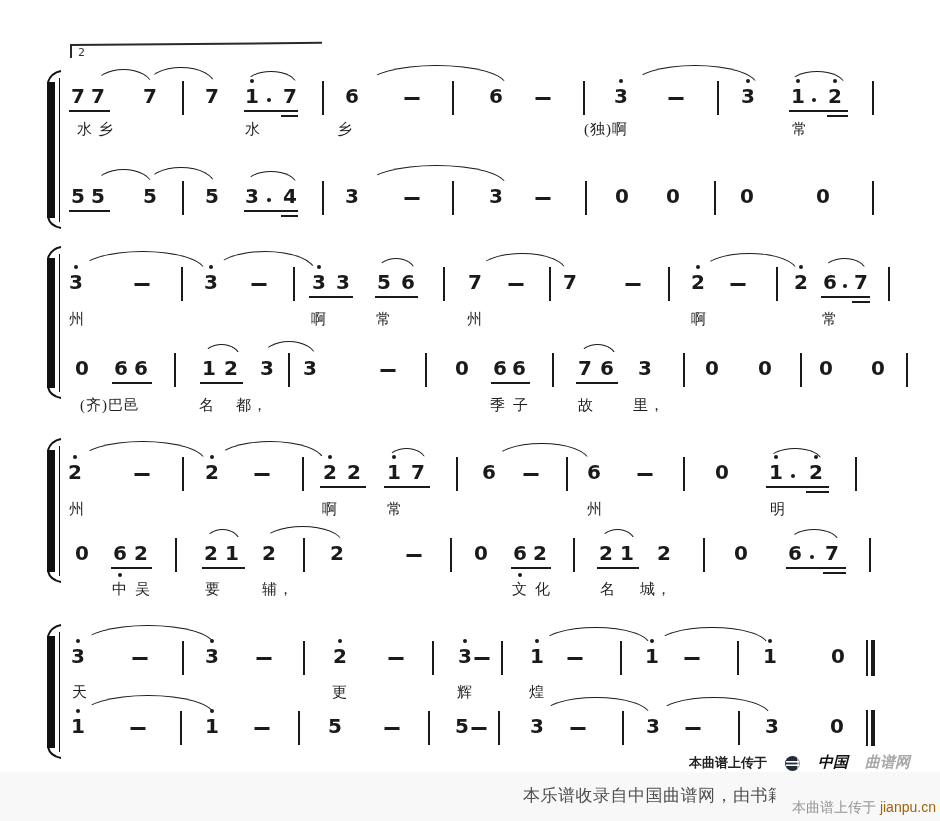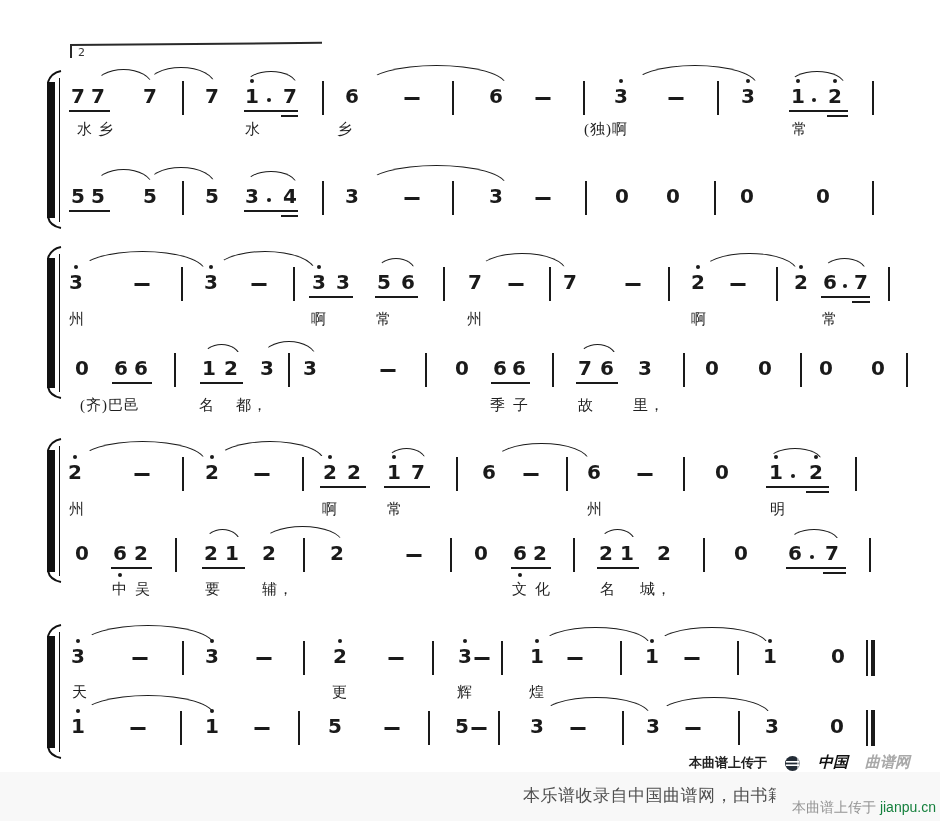--- a/index.html
+++ b/index.html
@@ -29,21 +29,21 @@
   .upload-row{position:absolute;top:753px;right:30px;display:flex;align-items:flex-end;gap:17px;}
   .upload-row .note-txt{font:bold 13px "Liberation Sans",sans-serif;color:#222;}
   .logo{display:inline-flex;width:17px;height:17px;}
   .site-dark{font:italic bold 15px "Liberation Sans",sans-serif;color:#111;}
   .site-gray{font:italic bold 15px "Liberation Sans",sans-serif;color:#a9a9a9;}
   .collect-row{position:absolute;left:523px;top:784px;font:17px "Liberation Sans",sans-serif;
                color:#4f4f4f;letter-spacing:0.5px;white-space:nowrap;}
   .clip{display:inline-block;width:8px;overflow:hidden;vertical-align:bottom;white-space:nowrap;}
   .gepu-row{position:absolute;left:792px;top:799px;font:14px "Liberation Sans",sans-serif;
             color:#949494;white-space:nowrap;}
-  .gepu-row a{color:#15803d;text-decoration:none;font:14px "Liberation Sans",sans-serif;}
+  .gepu-row a{color:#a16207;text-decoration:none;font:14px "Liberation Sans",sans-serif;}
 </style>
 </head>
 <body>
 
 <div id="sheet">
   <div id="footer-band"></div>
   <div id="score">
       <div class="sysbar" style="top: 82px; height: 136px;"></div>
       <div class="sysline" style="top: 78px; height: 144px;"></div>
       <div class="hook" style="left: 46px; top: 69px;"><svg width="16" height="14">

